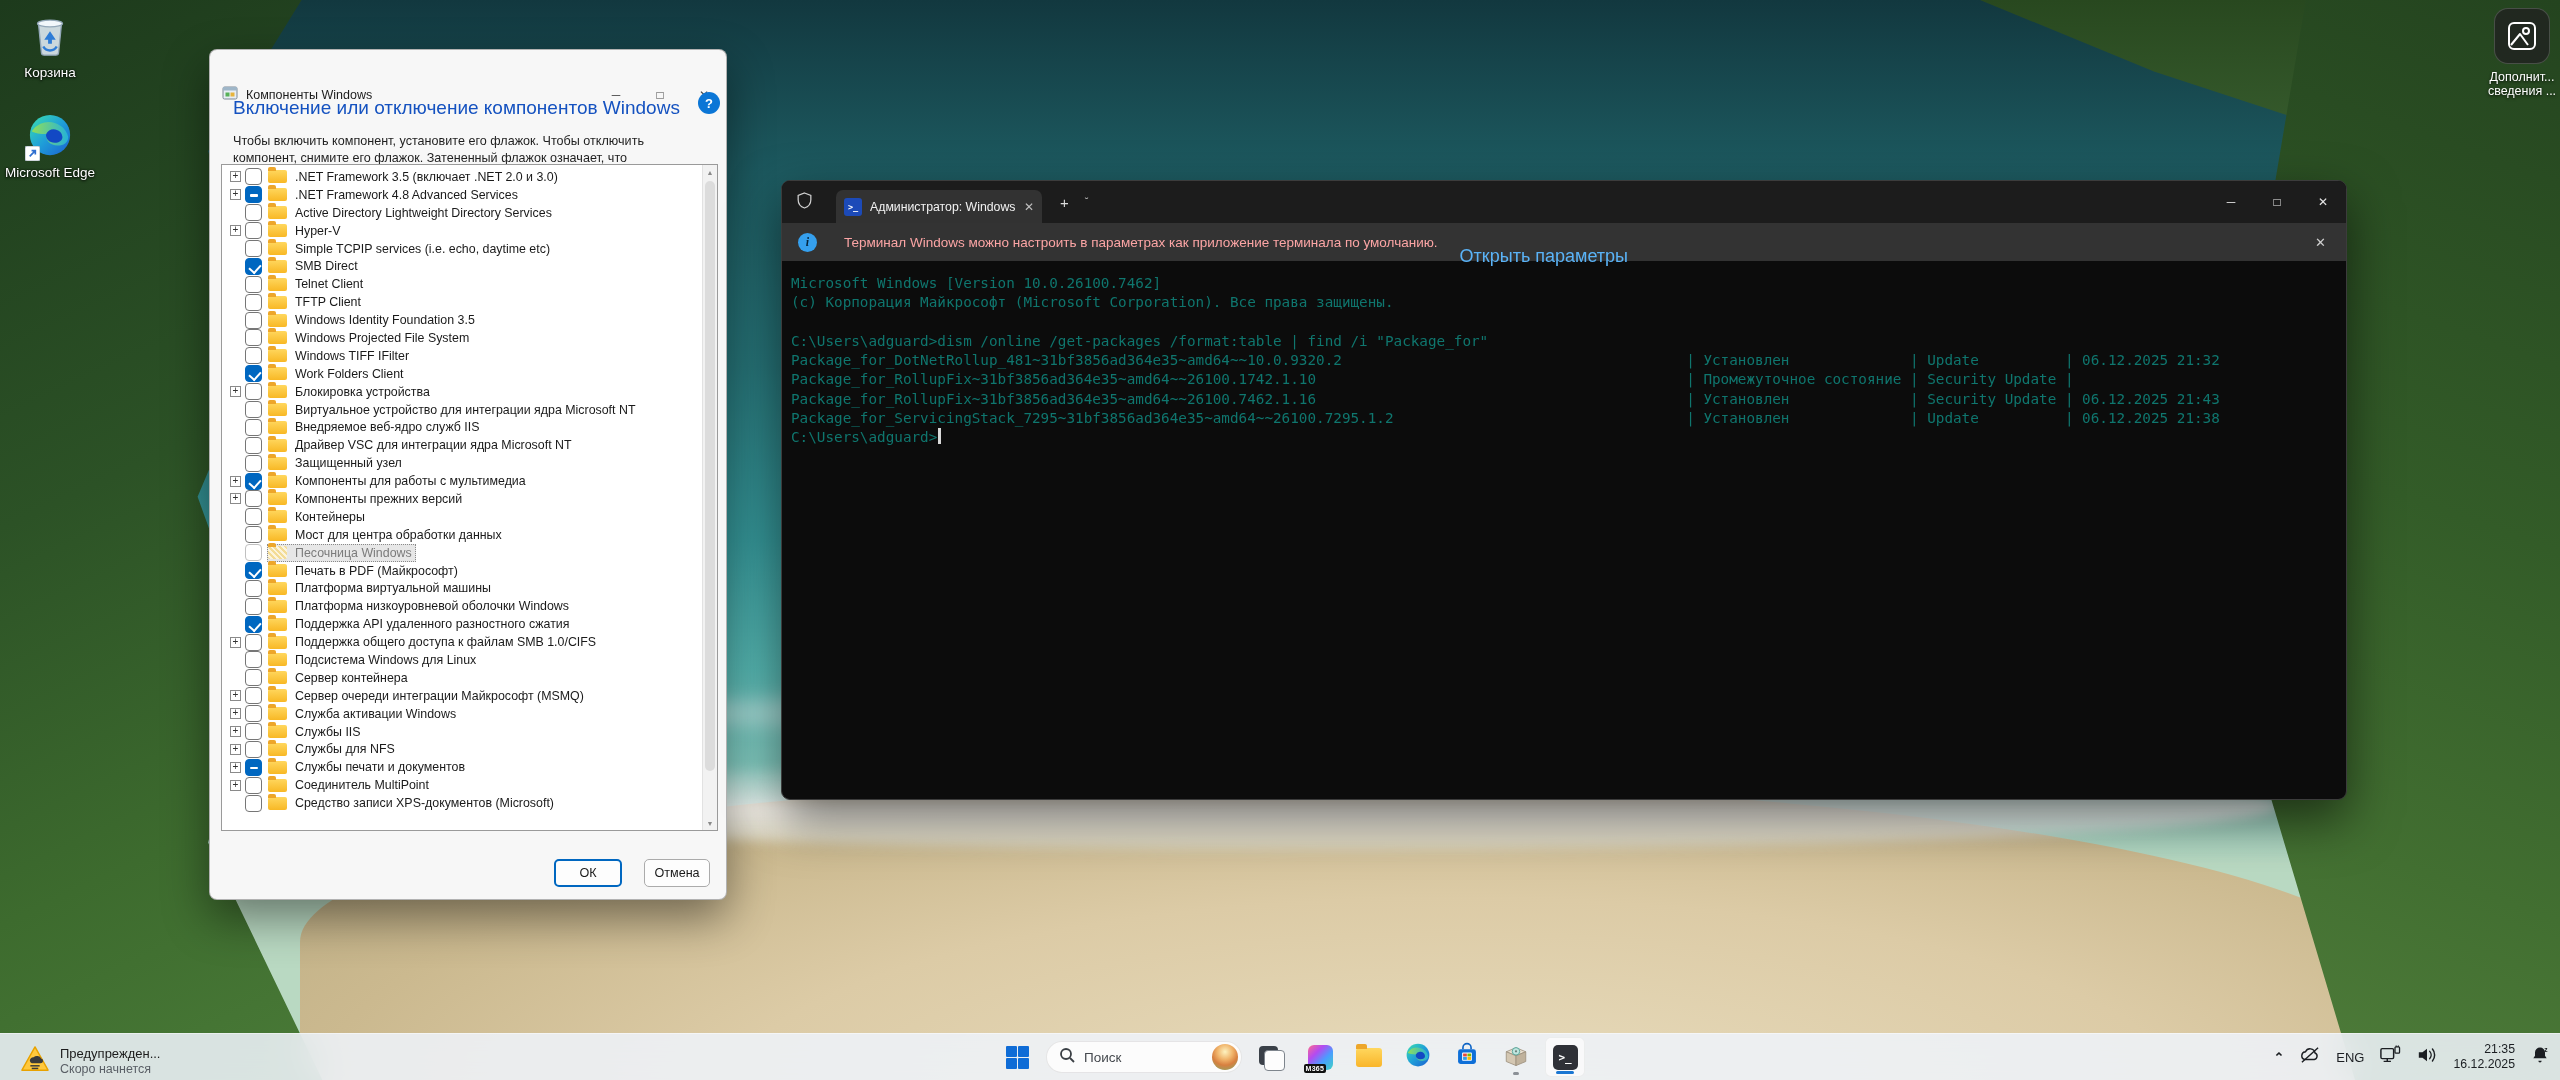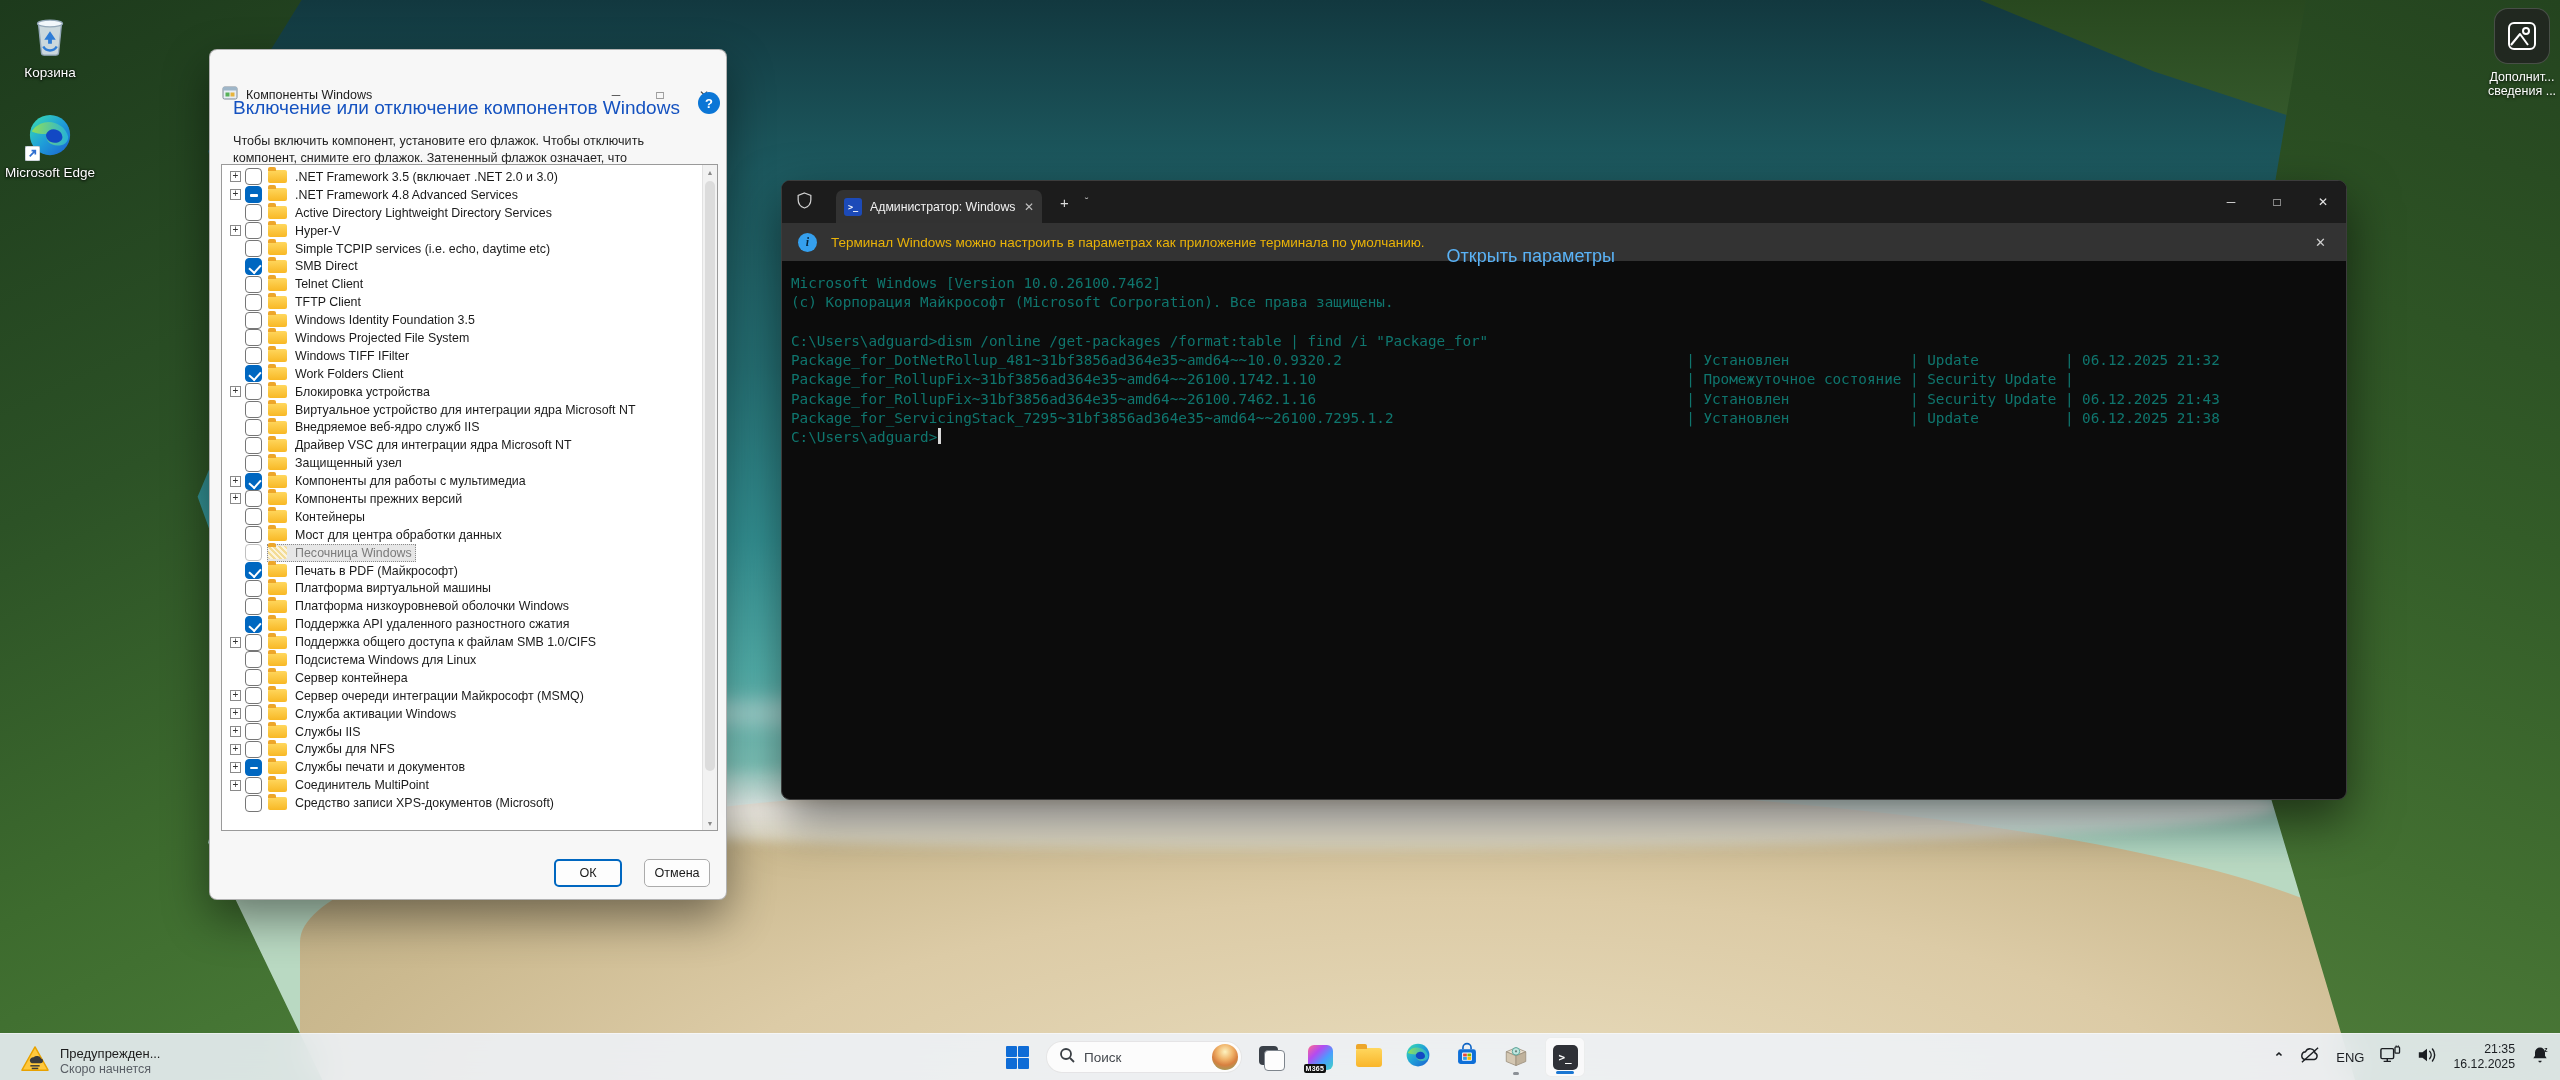--- a/index.html
+++ b/index.html
@@ -90,21 +90,21 @@
   .term-tab .ttl{font-size:12.3px;color:#f2f2f2;margin-left:8px;white-space:nowrap;overflow:hidden;flex:1;}
   .term-tab .x{color:#c0c0c0;font-size:12px;margin-left:6px;flex:0 0 auto;}
   .tbtn{color:#dcdcdc;font-size:15px;margin-left:18px;}
   .tbtn.chev{font-size:11px;margin-left:16px;}
   .term-wbtns{margin-left:auto;display:flex;height:42px;}
   .term-wbtns .wb{width:46px;height:42px;display:flex;align-items:center;justify-content:center;color:#e6e6e6;font-size:12px;}
   .term-banner{position:absolute;left:0;top:42px;right:0;height:38px;background:#333333;
     display:flex;align-items:center;padding:0 16px;box-sizing:border-box;}
   .info-ico{width:19px;height:19px;border-radius:50%;background:#35a0ee;color:#04243c;font-size:12px;font-weight:bold;
     display:flex;align-items:center;justify-content:center;flex:0 0 auto;font-family:"Liberation Serif",serif;font-style:italic;}
-  .term-banner .msg{color:#eab308;font-size:13.5px;margin-left:14px;}
+  .term-banner .msg{color:#fca5a5;font-size:13.5px;margin-left:27px;}
   .term-banner .lnk{color:#5ab3f7;font-size:18px;margin-left:22px;margin-top:29px;}
   .term-banner .x{margin-left:auto;color:#d0d0d0;font-size:13px;padding-right:4px;}
   .term-console{position:absolute;left:0;top:80px;right:0;bottom:0;padding:13px 0 0 9px;
     font-family:"DejaVu Sans Mono",monospace;font-size:14.3px;line-height:19.3px;color:#0f766e;}
   .term-console pre{margin:0;font:inherit;white-space:pre;}
   .prompt-line{white-space:pre;}
   .cursor{display:inline-block;width:3px;height:16px;background:#d9d9d9;vertical-align:-2px;margin-left:1px;}
 
   
   .taskbar{position:absolute;left:0;bottom:0;width:2560px;height:46px;

